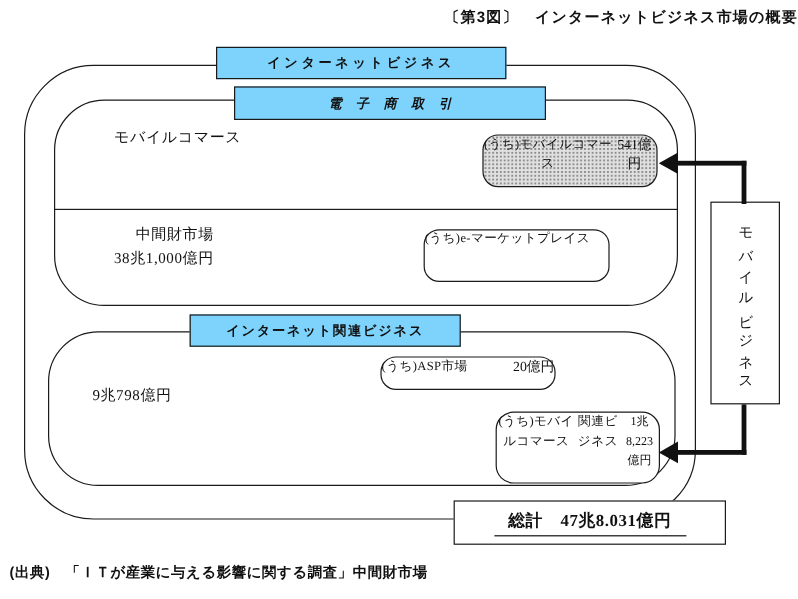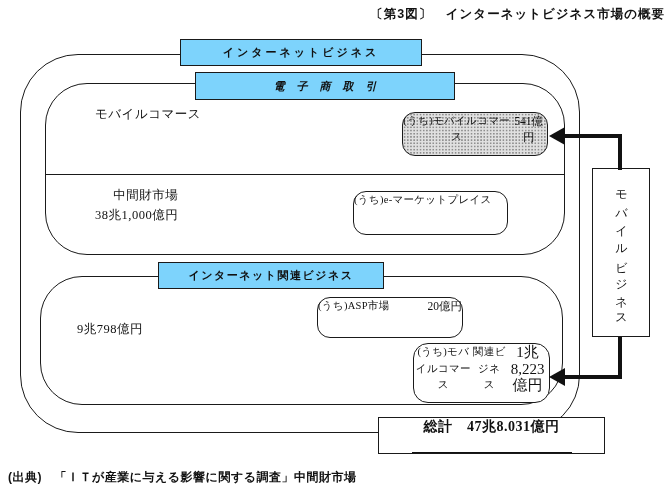--- a/index.html
+++ b/index.html
@@ -57,25 +57,25 @@
   }
   .callout .c-line1{font-size:10.5px;letter-spacing:0.3px;line-height:16px;}
   .callout .c-line2{font-size:11.5px;line-height:16px;}
   .co-mobile{
     left:402px;top:112px;width:146px;height:44px;
     background:
       radial-gradient(circle,#8f8f8f 0.8px,transparent 1px) 0 0/3.2px 3.2px,
       var(--shaded-fill);
   }
   .co-emarket{left:313px;top:191px;width:155px;height:44px;margin-left:40px;}
-  .co-asp{left:317px;top:297px;width:146px;height:41px;}
+  .co-asp{left:317px;top:297px;width:146px;height:28px;}
   .co-mobrel{left:413px;top:343px;width:137px;height:60px;border-radius:15px;}
   .co-mobrel .c-line1,.co-mobrel .c-line2{font-size:10.5px;line-height:16.5px;}
   .co-mobrel .c-line2{letter-spacing:0.5px;}
-  .co-mobrel .c-line3{font-size:15px;line-height:16.5px;}
+  .co-mobrel .c-line3{font-size:10px;line-height:16.5px;}
   
   .side-box{
     position:absolute;left:592px;top:168px;width:58px;height:169px;
     border:1.4px solid var(--line);background:#fff;z-index:2;
     display:flex;align-items:center;justify-content:center;
   }
   .vtext{
     writing-mode:vertical-rl;text-orientation:upright;
     font-size:12px;letter-spacing:4px;
   }
@@ -89,21 +89,21 @@
     position:absolute;width:0;height:0;z-index:5;
     border-top:9px solid transparent;border-bottom:9px solid transparent;
     border-right:16px solid #111;
   }
   .ah-top{left:549px;top:127px;}
   .ah-bottom{left:549px;top:368px;}
   
   .total-box{
     position:absolute;left:378px;top:417px;width:227px;height:37px;
     background:#fff;border:1.6px solid var(--line);z-index:6;
-    display:flex;justify-content:center;
+    display:flex;align-items:center;justify-content:center;
   }
   .total-box .underlined{
     font-size:14px;font-weight:bold;letter-spacing:0.5px;
     border-bottom:1.5px solid #111;padding:0 12px 3px 12px;
   }
   .source{
     position:absolute;left:8px;top:469px;
     font-family:"Liberation Sans","DejaVu Sans",sans-serif;
     font-weight:bold;font-size:12px;letter-spacing:0.5px;
   }

